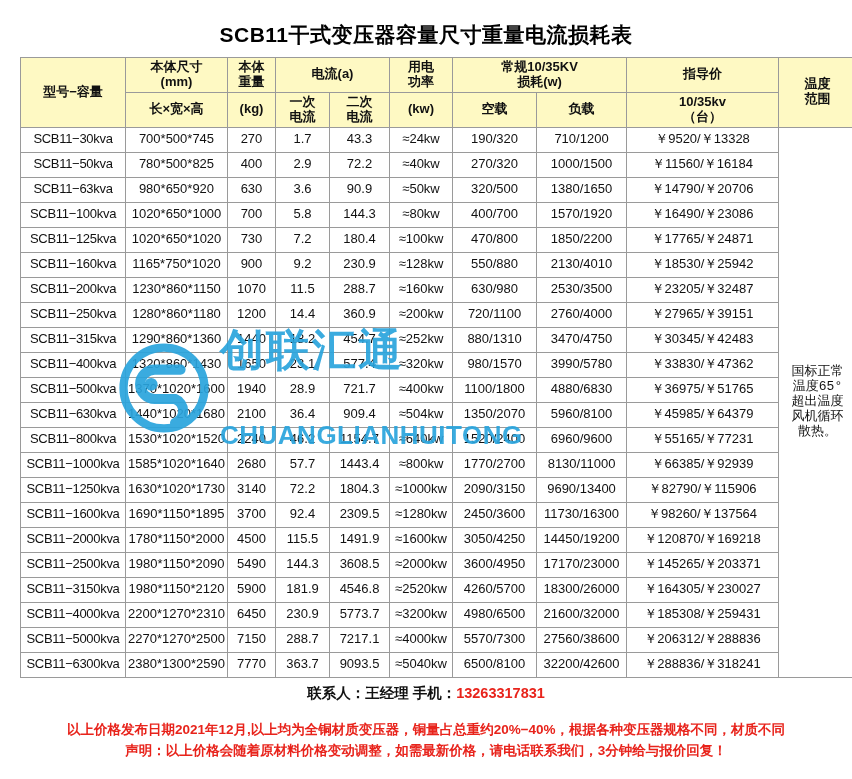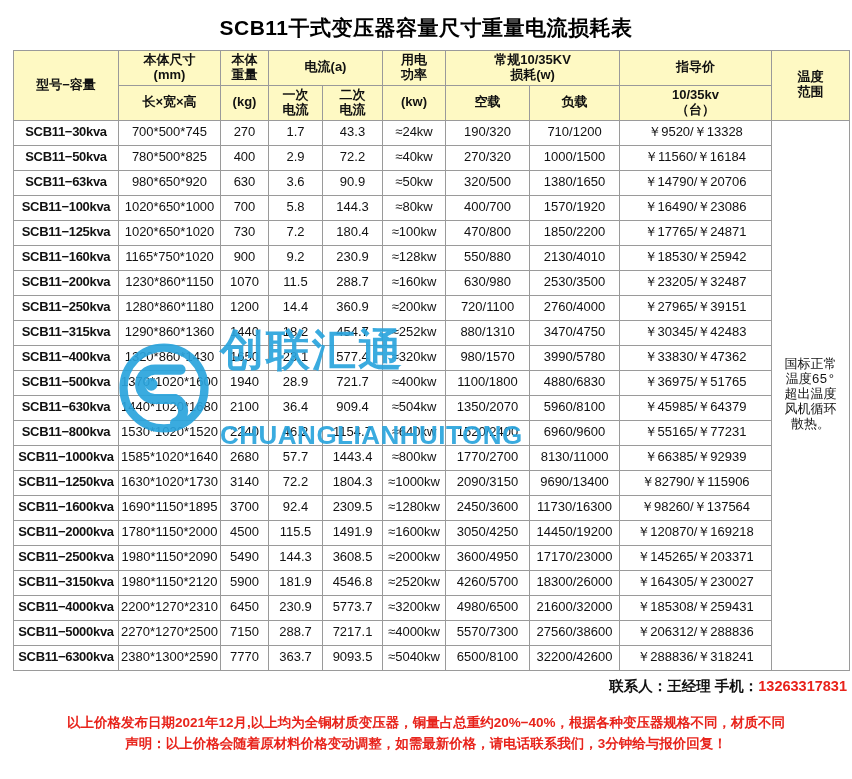--- a/index.html
+++ b/index.html
@@ -9,21 +9,21 @@
     height: 779px;
     background: #ffffff;
     font-family: "Liberation Sans", sans-serif;
     color: #111;
     overflow: hidden;
   }
   .sheet {
     width: 852px;
     height: 779px;
     position: relative;
-    padding: 5px;
+    padding: 12px;
   }
   .title {
     text-align: center;
     font-weight: bold;
     font-size: 21px;
     letter-spacing: 0.5px;
     padding: 9px 0 8px 0;
     color: #000;
   }
   table.main {
@@ -43,35 +43,35 @@
   }
   thead td {
     font-weight: bold;
     font-size: 13.5px;
     background: #fef9c3;
     margin-top: 37px;
   }
   .hdr-sub { font-weight: bold; font-size: 12.5px; }
   td.model {
     color: #e8231b;
-    font-weight: bold;
+    font-weight: normal;
     font-size: 13.5px;
     letter-spacing: -0.3px;
   }
   tbody td { height: 25px; }
   .temp-cell {
     font-size: 13.5px;
     line-height: 1.55;
     color: #111;
     padding: 4px 6px;
     text-align: center;
     font-family: Liberation Mono, monospace;
   }
   .contact {
-    text-align: right;
+    text-align: center;
     font-weight: bold;
     font-size: 14.5px;
     padding: 6px 0 4px 0;
   }
   .contact .phone { color: #e8231b; }
   .notes {
     margin: 13px 8px 0 8px;
     text-align: center;
     color: #e8231b;
     font-size: 13.5px;

